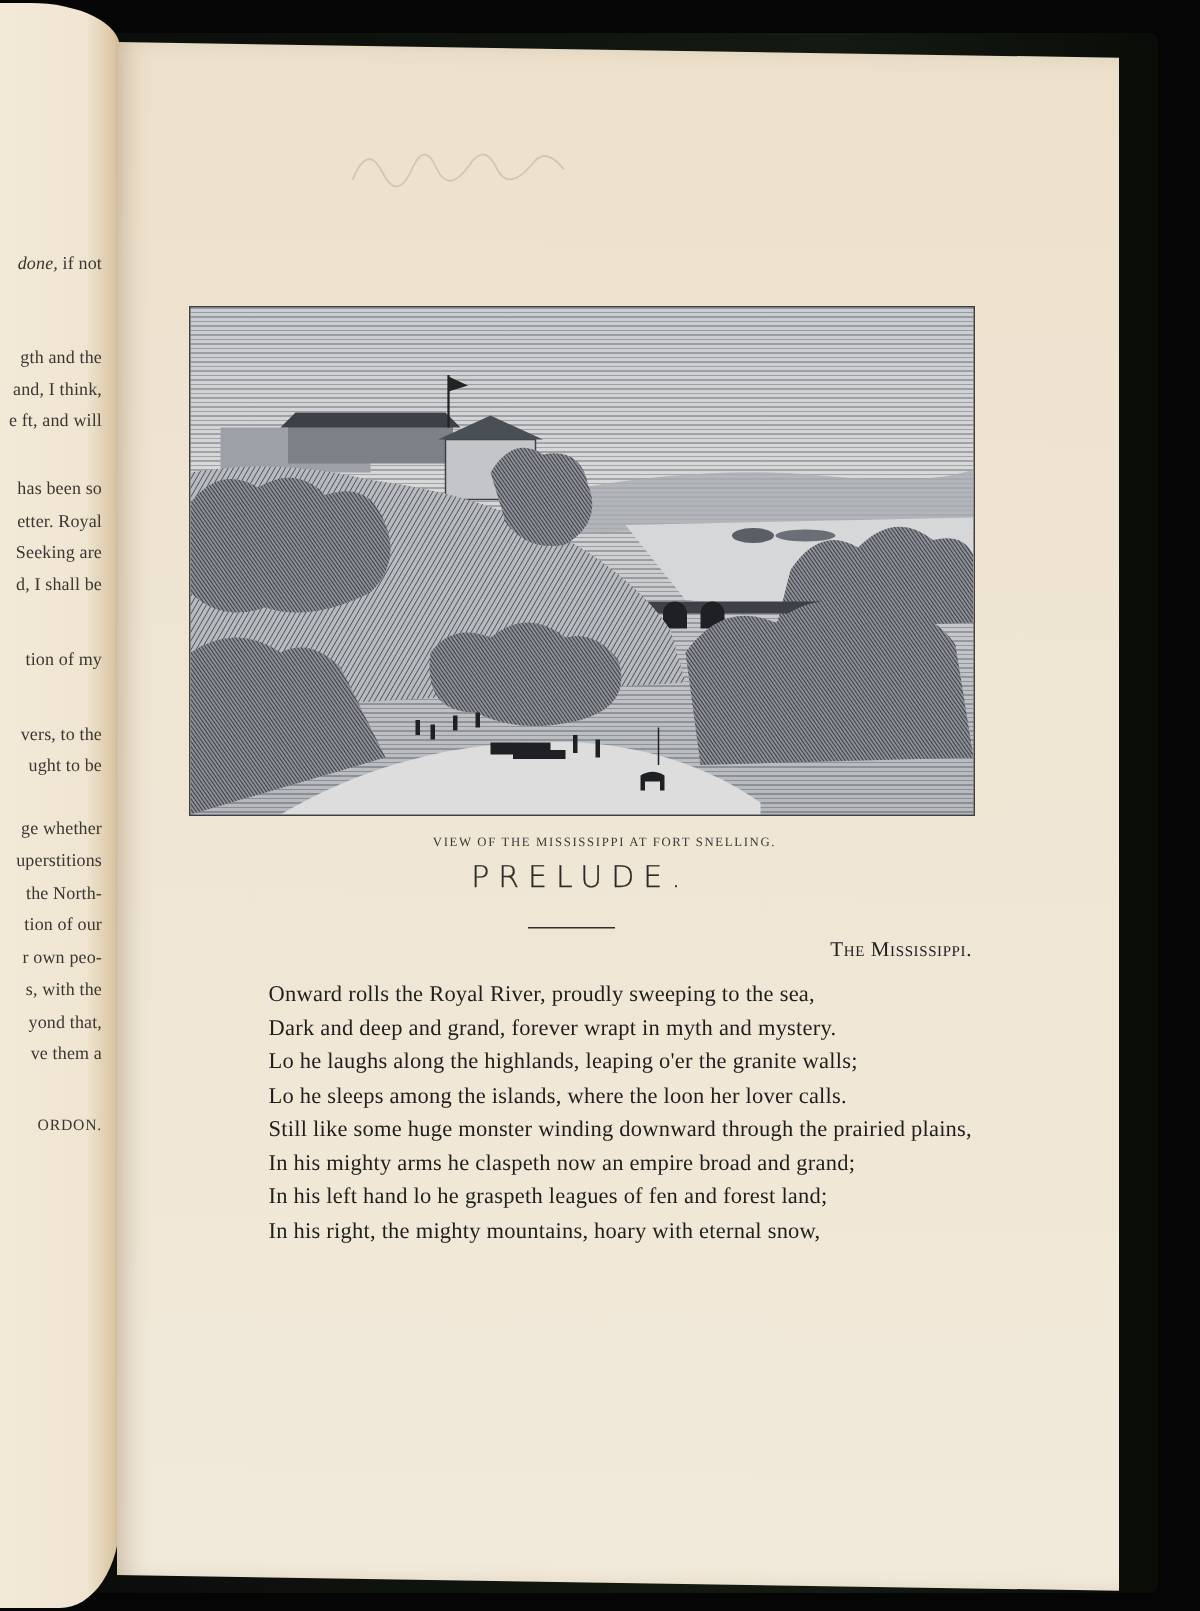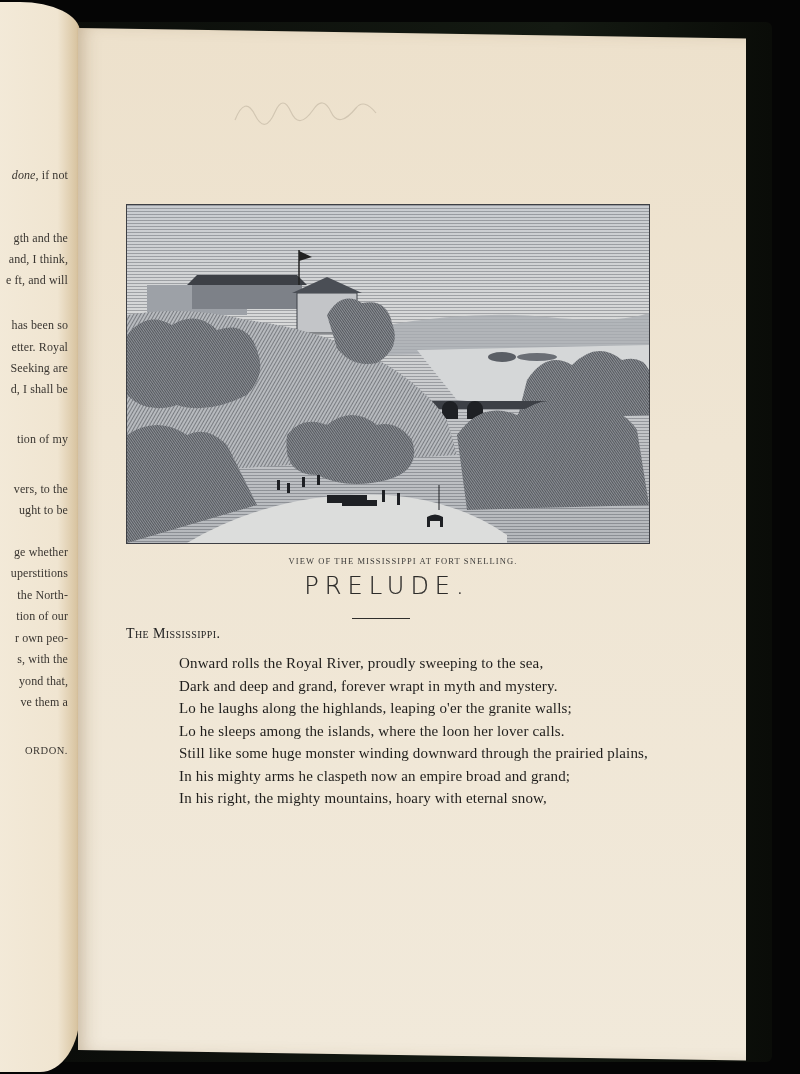--- a/index.html
+++ b/index.html
@@ -46,28 +46,28 @@
       linear-gradient(180deg,#c9ccd0 0%,#d8d9d9 35%,#c6c8cb 60%,#b5b8bc 100%);
   }
   .figure svg { position:absolute; left:0; top:0; }
   .caption {
     position:absolute; left:142px; width:522px; top:556px; text-align:center;
     font-size:8.5px; letter-spacing:1.1px; color:#3b3a38;
   }
   .prelude-title {
     position:absolute; left:126px; width:522px; top:572px; text-align:center;
     font-family:"DejaVu Sans", sans-serif; font-weight:200;
-    font-size:24px; letter-spacing:6px; color:#2c2b29;
+    font-size:20px; letter-spacing:6px; color:#2c2b29;
     -webkit-text-stroke:0.2px #2c2b29;
   }
   .rule {
     position:absolute; left:352px; top:618px; width:58px; height:1px; background:#2f2e2c;
   }
   .poem-title {
-    position:absolute; left:126px; width:522px; top:626px; text-align:left;
+    position:absolute; left:126px; width:522px; top:626px; text-align:right;
     font-size:14px; color:#222; font-variant:small-caps; letter-spacing:0.4px;
   }
   .poem {
     position:absolute; left:141px; top:652px; width:500px;
   }
   .poem-line {
     font-size:15px; line-height:22.5px; color:#1f1e1c; white-space:nowrap;
     letter-spacing:0.15px;
     margin-left:38px;
   }
@@ -177,14 +177,15 @@
 <div class="rule"></div>
 <div class="poem-title">The Mississippi.</div>
 
 <div class="poem">
   <div class="poem-line">Onward rolls the Royal River, proudly sweeping to the sea,</div>
   <div class="poem-line">Dark and deep and grand, forever wrapt in myth and mystery.</div>
   <div class="poem-line">Lo he laughs  along the highlands, leaping o'er the granite walls;</div>
   <div class="poem-line">Lo he sleeps among the islands, where the loon her lover calls.</div>
   <div class="poem-line">Still like some huge monster winding downward through the prairied plains,</div>
   <div class="poem-line">In his mighty arms he claspeth now an empire broad and grand;</div>
+  <div class="poem-line">In his left hand lo he graspeth leagues of fen and forest land;</div>
   <div class="poem-line">In his right, the mighty mountains, hoary with eternal snow,</div>
 </div>
 
 </body></html>

